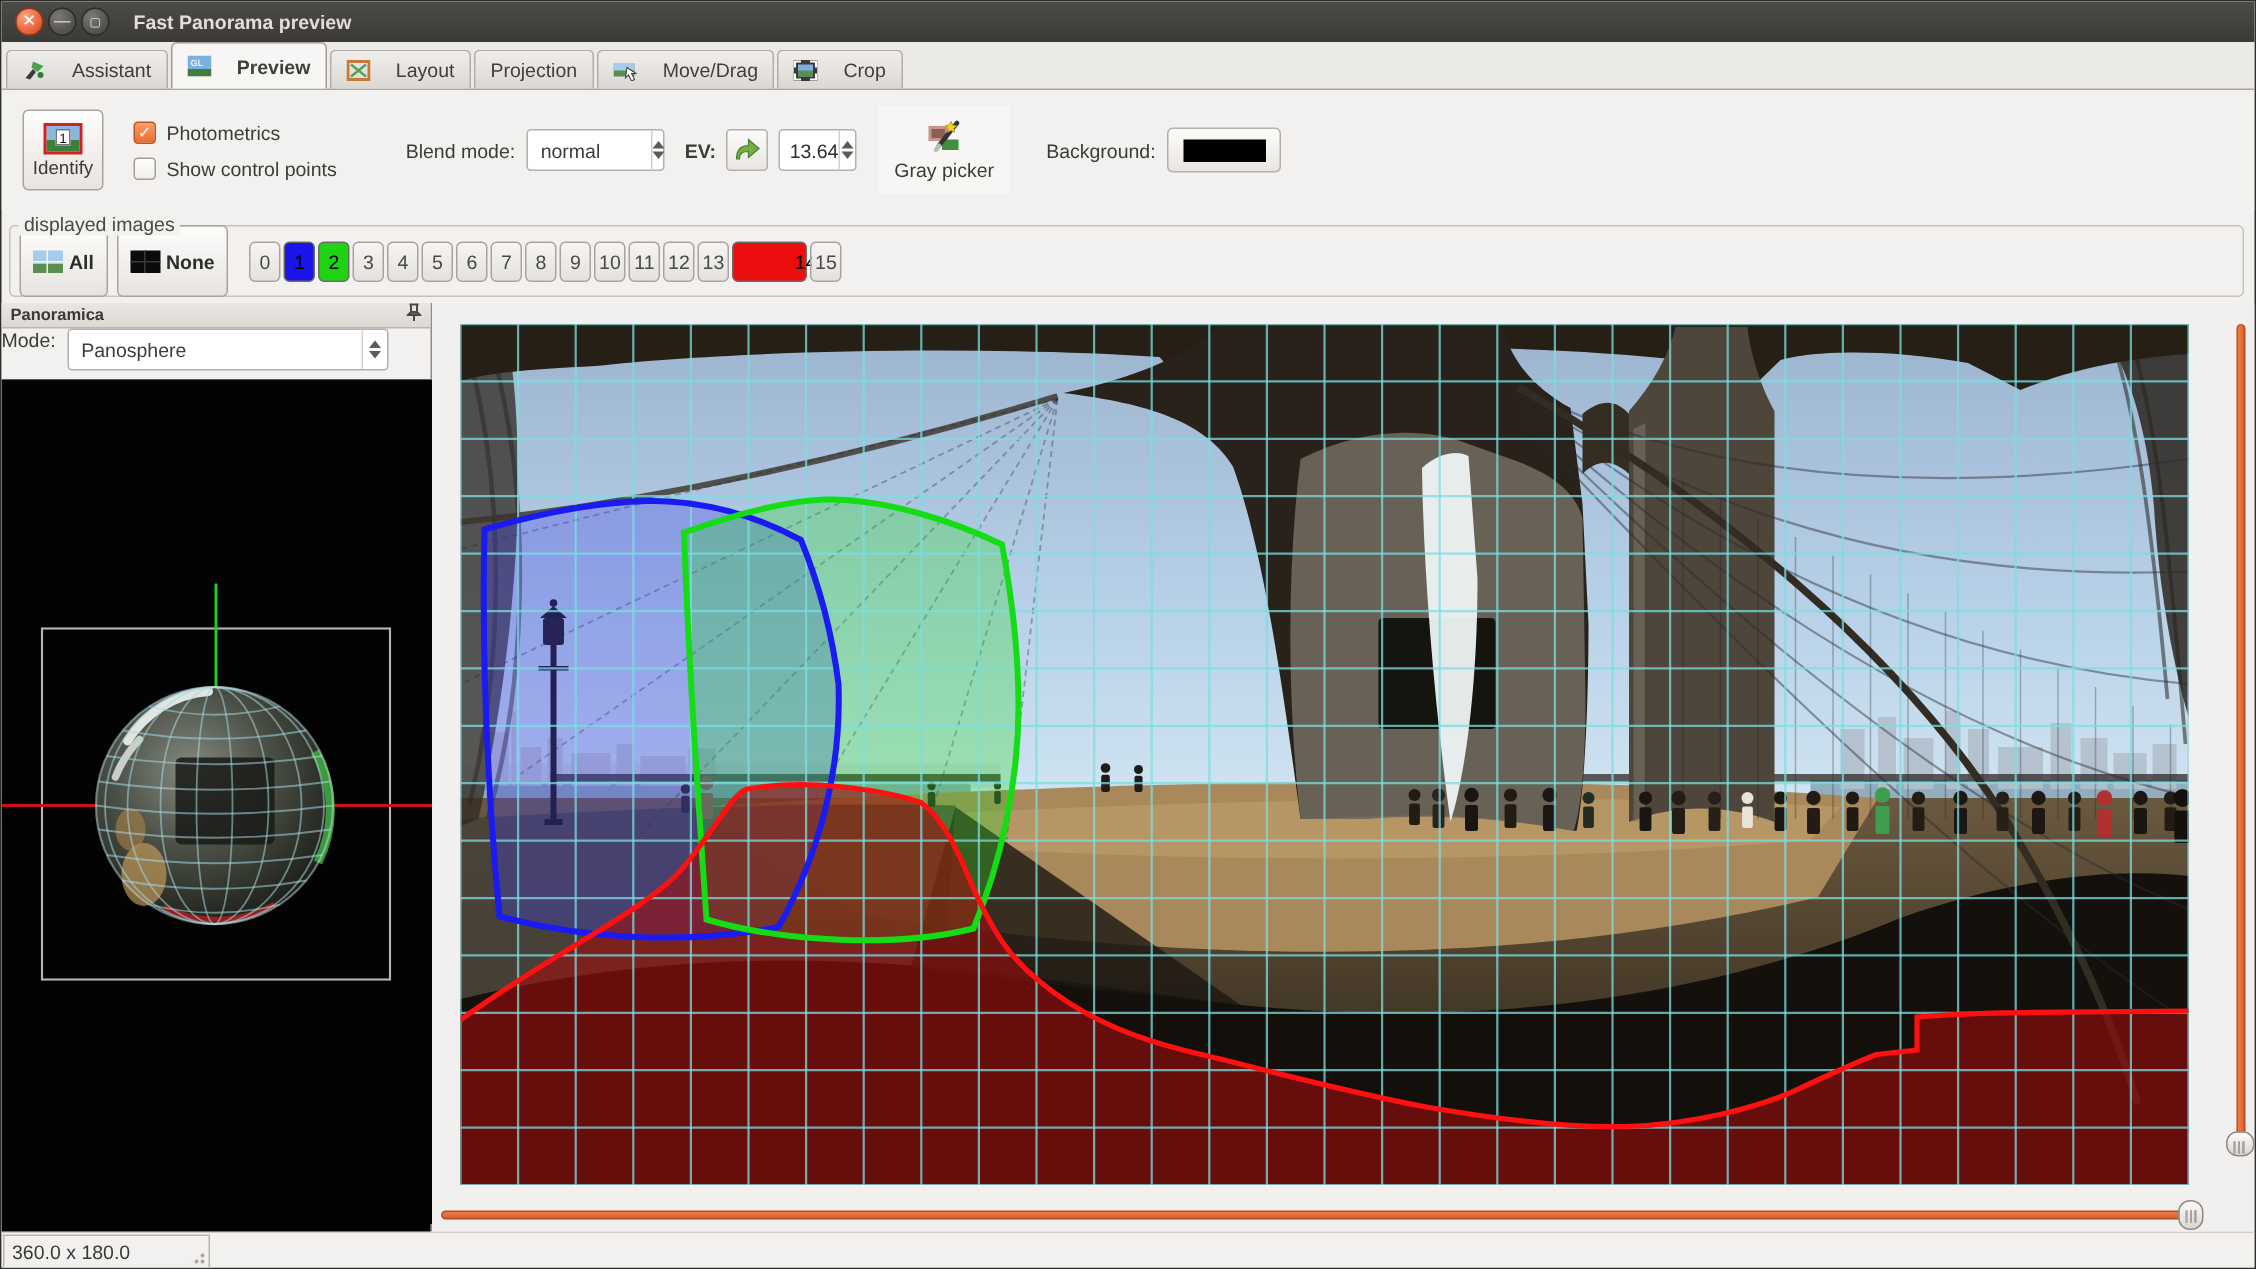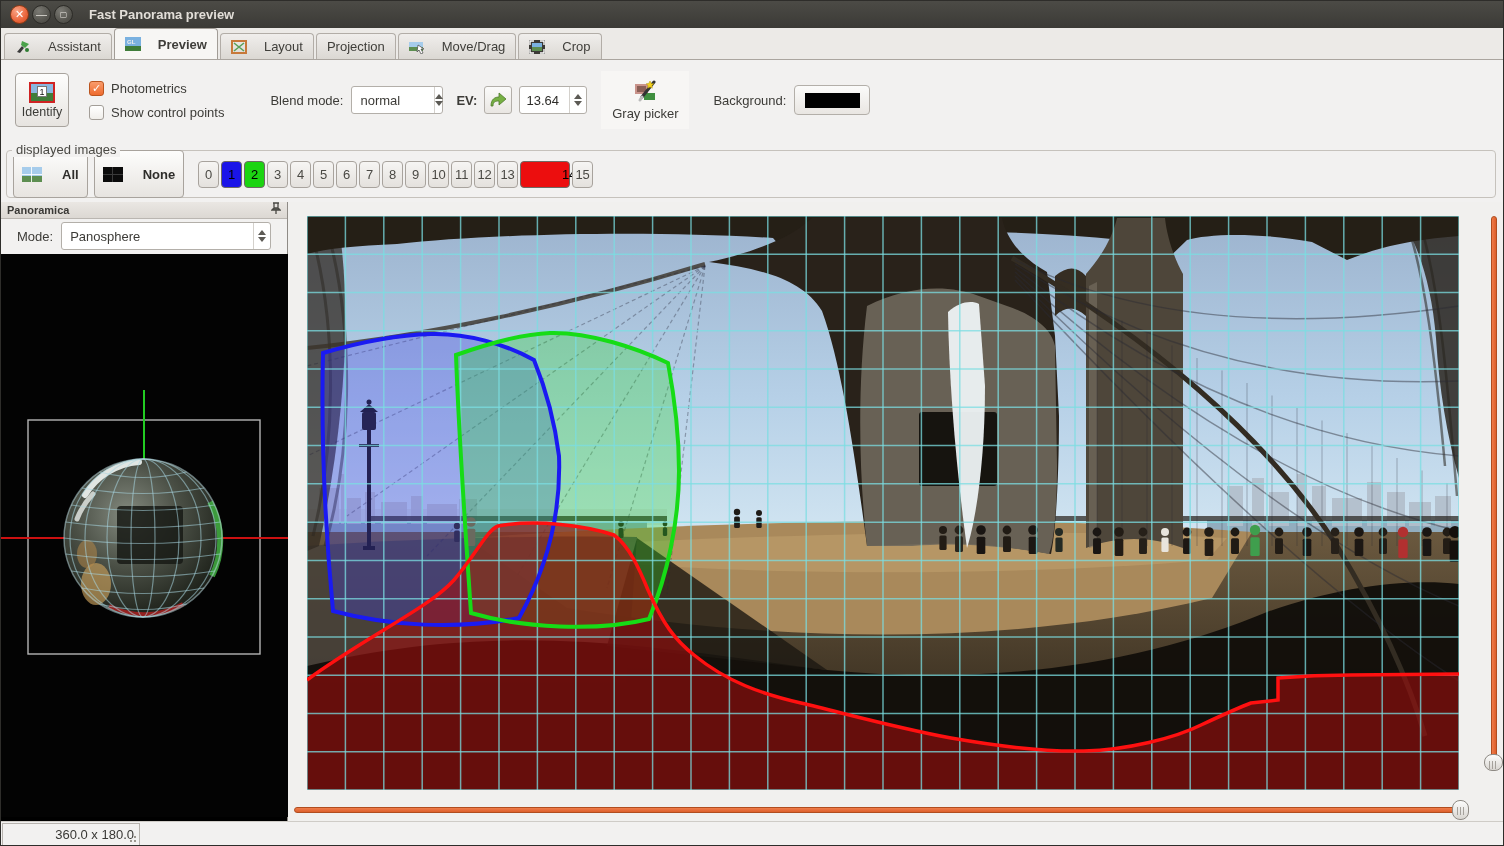--- a/index.html
+++ b/index.html
@@ -30,48 +30,48 @@
   .chk-row { display:flex; align-items:center; gap:7px; cursor:pointer; }
   .chk-box { width:15px; height:15px; border:1px solid #a39e98; border-radius:3px; background:linear-gradient(#fff,#f0eeea); display:flex; align-items:center; justify-content:center; color:transparent; font-size:11px; font-weight:bold; }
   .chk-box.checked { background:linear-gradient(#f99c6c,#ee6b2e); border-color:#bb541e; color:#fff; }
   .tlabel { font-size:13px; color:#3c3b37; }
   .combo { display:flex; height:28px; border:1px solid #b3afa9; border-radius:3px; background:#fff; align-items:center; cursor:pointer; }
   .combo .val { padding:0 8px; font-size:13px; color:#3c3b37; flex:1; }
   .spinners { width:17px; height:100%; border-left:1px solid #d4d1cc; display:flex; flex-direction:column; align-items:center; justify-content:center; gap:2px; }
   .arr-up { width:0; height:0; border-left:4px solid transparent; border-right:4px solid transparent; border-bottom:5px solid #5c5a55; }
   .arr-dn { width:0; height:0; border-left:4px solid transparent; border-right:4px solid transparent; border-top:5px solid #5c5a55; }
   .btn-sq { width:28px; height:28px; border:1px solid #b3afa9; border-radius:3px; background:linear-gradient(#fbfbfa,#e9e6e2); display:flex; align-items:center; justify-content:center; cursor:pointer; }
-  .spinfield { display:flex; width:68px; height:28px; border:1px solid #b3afa9; border-radius:3px; background:#fff; align-items:center; cursor:text; }
+  .spinfield { display:flex; width:52px; height:28px; border:1px solid #b3afa9; border-radius:3px; background:#fff; align-items:center; cursor:text; }
   .spinfield .val { flex:1; font-size:13px; color:#2e2d2a; padding-left:6px; }
   .btn-gray { width:88px; height:58px; background:#f7f6f4; border:none; display:flex; flex-direction:column; align-items:center; justify-content:center; gap:2px; font-size:13px; color:#3c3b37; cursor:pointer; }
   .btn-bg { width:76px; height:30px; border:1px solid #b3afa9; border-radius:4px; background:linear-gradient(#fbfbfa,#e9e6e2); display:flex; align-items:center; justify-content:center; cursor:pointer; }
   .bg-swatch { width:55px; height:15px; background:#000; }
 
   
   .images-area { position:relative; height:62px; }
   .img-group { position:absolute; left:5px; right:7px; top:10px; bottom:4px; border:1px solid #c6c2bc; border-radius:4px; display:flex; align-items:center; padding-left:6px; }
   .img-group-label { position:absolute; top:2px; left:11px; background:#f2f1f0; padding:0 4px; font-size:13px; color:#4a4944; z-index:2; }
-  .btn-allnone { height:48px; border:1px solid #a8a39d; border-radius:4px; background:linear-gradient(#fdfdfc,#e7e4e0); display:flex; align-items:center; gap:20px; padding:0 8px; font-size:13px; font-weight:bold; color:#2e2d2a; margin-right:6px; cursor:pointer; }
+  .btn-allnone { height:48px; border:1px solid #a8a39d; border-radius:4px; background:linear-gradient(#fdfdfc,#e7e4e0); display:flex; align-items:center; gap:4px; padding:0 8px; font-size:13px; font-weight:bold; color:#2e2d2a; margin-right:6px; cursor:pointer; }
   .thumb-ic { width:20px; height:15px; position:relative; }
   .thumb-ic.light { background:linear-gradient(#a6cceb 60%, #5d8e51 60%); }
   .thumb-ic.dark { background:#0b0b0b; }
   .thumb-ic::before, .thumb-ic::after { content:""; position:absolute; background:rgba(255,255,255,.85); }
   .thumb-ic.dark::before, .thumb-ic.dark::after { background:#3a3a3a; }
   .thumb-ic::before { left:9px; top:0; width:1px; height:100%; }
   .thumb-ic::after { top:7px; left:0; height:1px; width:100%; }
   .numbtns { display:flex; gap:2px; margin-left:8px; }
   .imgbtn { width:21px; height:27px; border:1px solid #a8a39d; border-radius:4px; background:linear-gradient(#f6f5f3,#e4e1dd); font-size:13px; color:#4a4944; display:flex; align-items:center; justify-content:center; cursor:pointer; }
   .imgbtn.colored { color:#000; border-color:#6e6a64; }
 
   
   .content { display:flex; height:619px; }
   .left-panel { width:287px; border-right:1px solid #8f8b86; display:flex; flex-direction:column; background:#f2f1f0; }
   .lp-header { height:18px; background:linear-gradient(#eae7e3,#dcd8d3); border-bottom:1px solid #bab6b1; display:flex; align-items:center; padding:0 6px; font-size:11px; font-weight:bold; color:#3a3936; }
   .lp-header .pin { margin-left:auto; cursor:pointer; }
-  .mode-row { height:38px; display:flex; align-items:center; padding:0 16px; gap:8px; }
+  .mode-row { height:38px; display:flex; align-items:flex-start; padding:0 0; gap:8px; }
   .mode-row .combo { width:214px; }
   .sphere-wrap { flex:1; background:#000; }
 
   .preview-panel { position:relative; flex:1; background:#f1f0ee; }
   .pano-canvas { position:absolute; left:19px; top:14px; width:1152px; height:574px; background:#9db6cf; }
   .hslider { position:absolute; left:6px; top:598px; width:1184px; height:20px; }
   .vslider { position:absolute; left:1196px; top:14px; width:20px; height:558px; }
   .track-h { position:absolute; left:0; right:10px; top:7px; height:6px; background:linear-gradient(#ef7c4a,#dd5f2b); border:1px solid #b14d1f; border-radius:3px; }
   .track-v { position:absolute; top:0; bottom:12px; left:7px; width:6px; background:linear-gradient(90deg,#ef7c4a,#dd5f2b); border:1px solid #b14d1f; border-radius:3px; }
   .sthumb { position:absolute; width:17px; height:20px; background:linear-gradient(#fcfcfb,#d9d6d1); border:1px solid #8e8a84; border-radius:8px; background-repeat:no-repeat; cursor:grab;
@@ -79,21 +79,21 @@
   .sthumb::after { content:""; position:absolute; left:4px; top:6px; width:8px; height:8px;
     background-image:linear-gradient(90deg,#a5a19b 1px,transparent 1px),linear-gradient(90deg,#a5a19b 1px,transparent 1px),linear-gradient(90deg,#a5a19b 1px,transparent 1px);
     background-size:3px 8px; }
   .hthumb { left:1158px; top:0; }
   .vthumb { top:538px; left:0; width:19px; height:17px; }
 
   
   .statusbar { height:26px; border-top:1px solid #cfccc7; display:flex; gap:3px; padding:1px 1px; background:#f2f1f0; }
   .status-cell { border:1px solid #b7b3ae; background:#f2f1f0; font-size:13px; color:#393835; display:flex; align-items:center; padding:0 5px; }
   .status-msg { flex:1; }
-  .status-dim { width:138px; position:relative;justify-content:flex-end; }
+  .status-dim { width:138px; position:relative; }
   .grip { position:absolute; right:2px; bottom:2px; width:10px; height:10px;
     background-image:radial-gradient(circle, #9b978f 1px, transparent 1.3px);
     background-size:4px 4px; background-position:bottom right; clip-path:polygon(100% 0, 100% 100%, 0 100%); }
 </style>
 </head>
 <body>
 
 <div class="window">
 
   <div class="titlebar">

